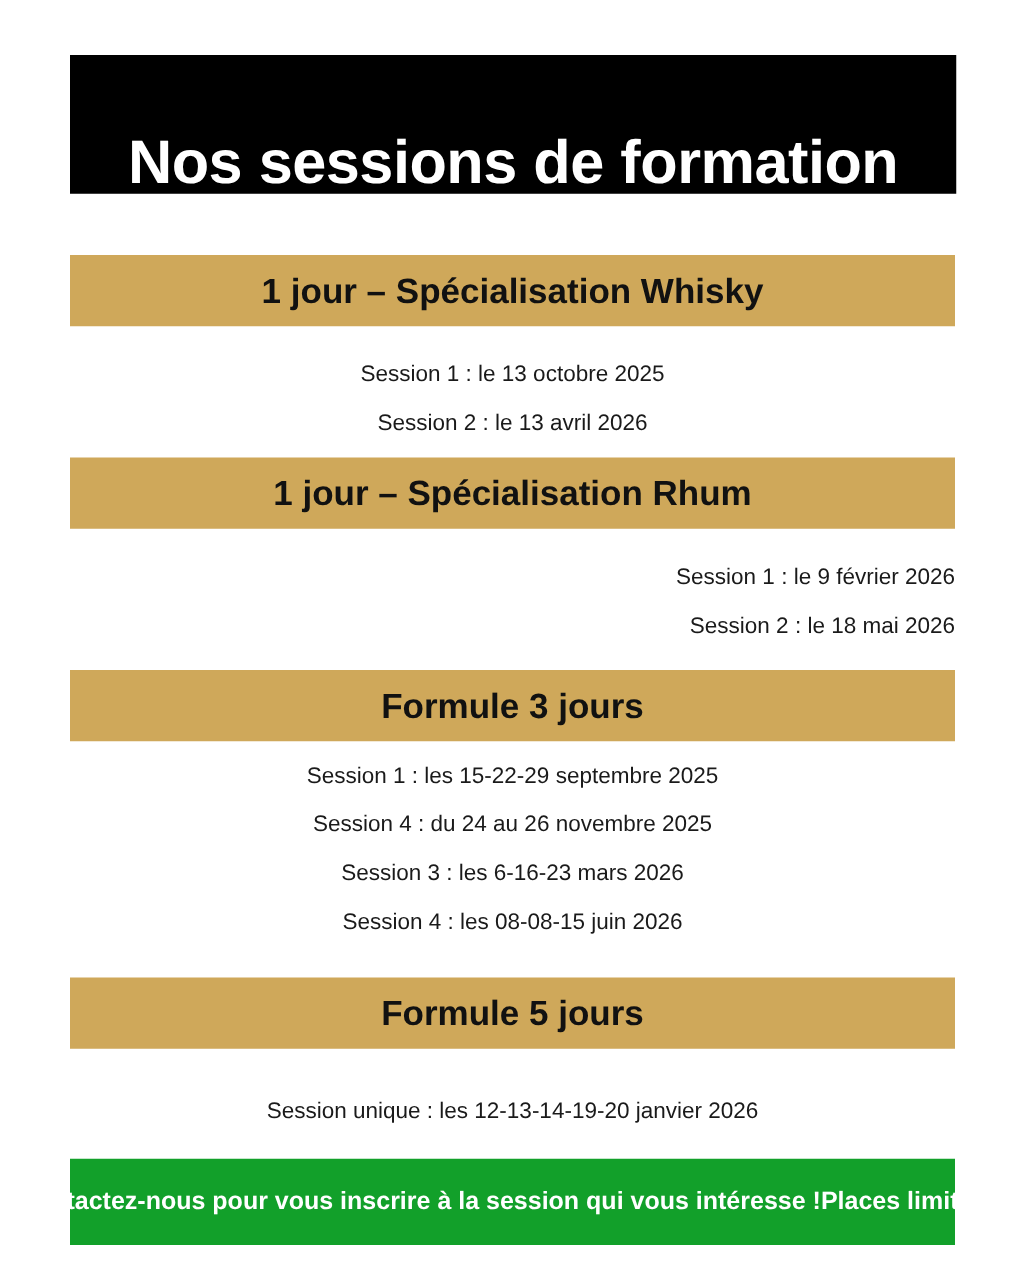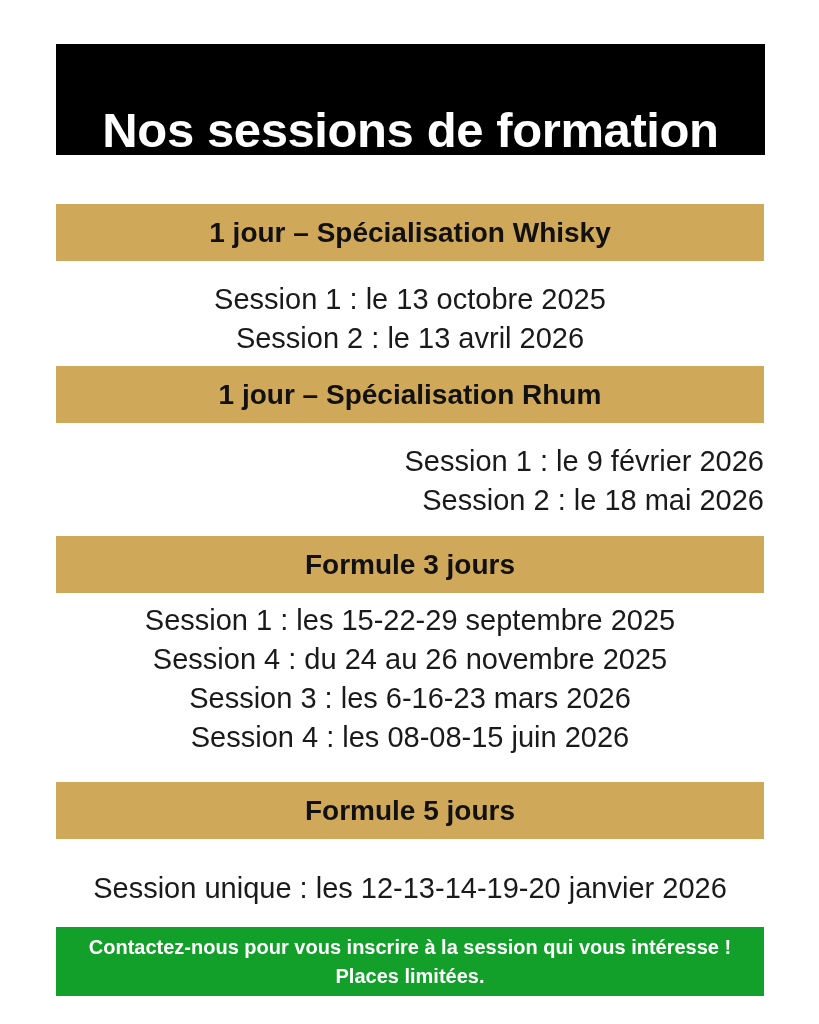--- a/index.html
+++ b/index.html
@@ -66,21 +66,21 @@
   }
 
   .session-list {
     margin: 0;
     padding: 0;
     list-style: none;
     text-align: center;
   }
   .session-list li {
     color: #1a1a1a;
-    font-size: 29px;
+    font-size: 18px;
     font-weight: 400;
     line-height: 39px;
     white-space: nowrap;
   }
 
   
   #section-whisky { top: 194px; margin-top: 10px; }
   #section-whisky .session-list { padding-top: 19px; }
 
   #section-rhum { top: 366px; }
@@ -94,21 +94,21 @@
 
   
   .footer-banner {
     position: absolute;
     left: 56px;
     top: 927px;
     width: 708px;
     height: 69px;
     background: #12a02a;
     display: flex;
-    flex-direction: column;
+    flex-direction: row;
     align-items: center;
     justify-content: center;
     box-sizing: border-box;
   }
   .footer-banner .footer-line {
     color: #ffffff;
     font-size: 20px;
     font-weight: 700;
     line-height: 29px;
     white-space: nowrap;

